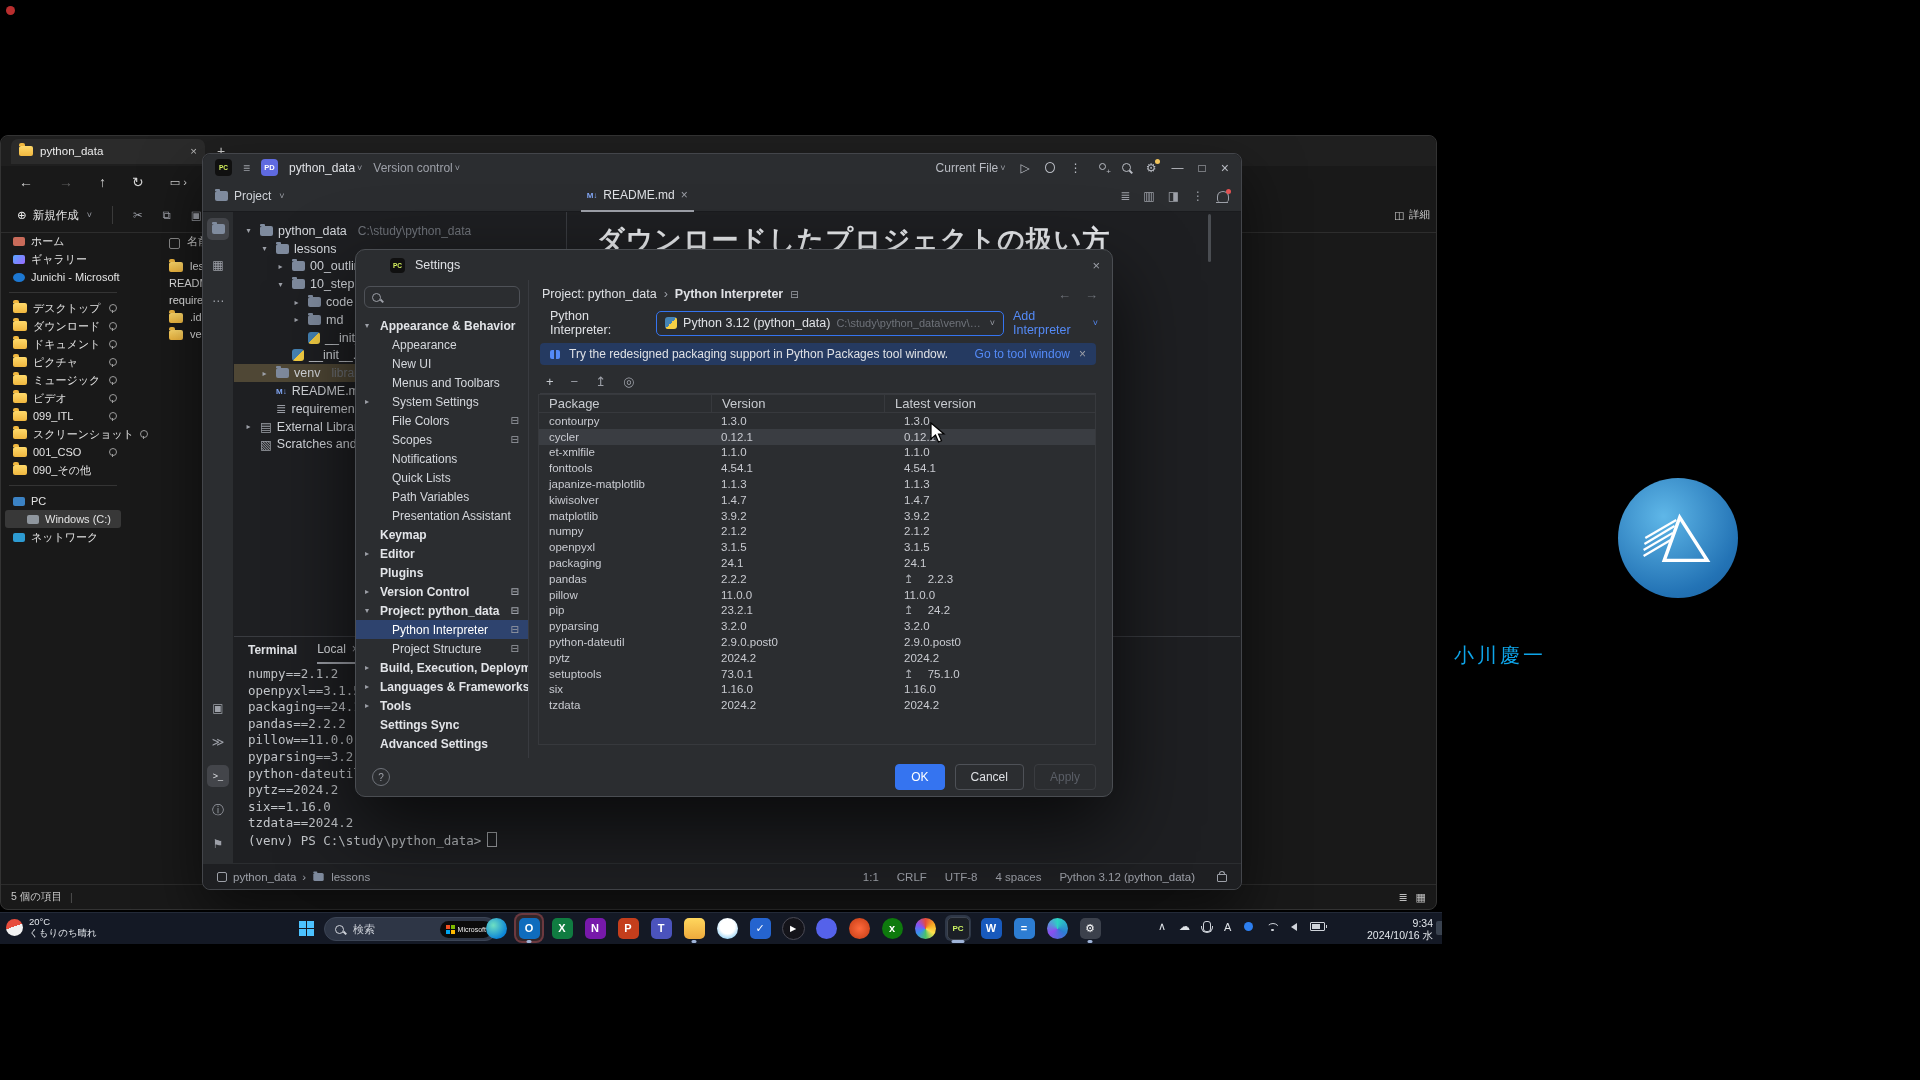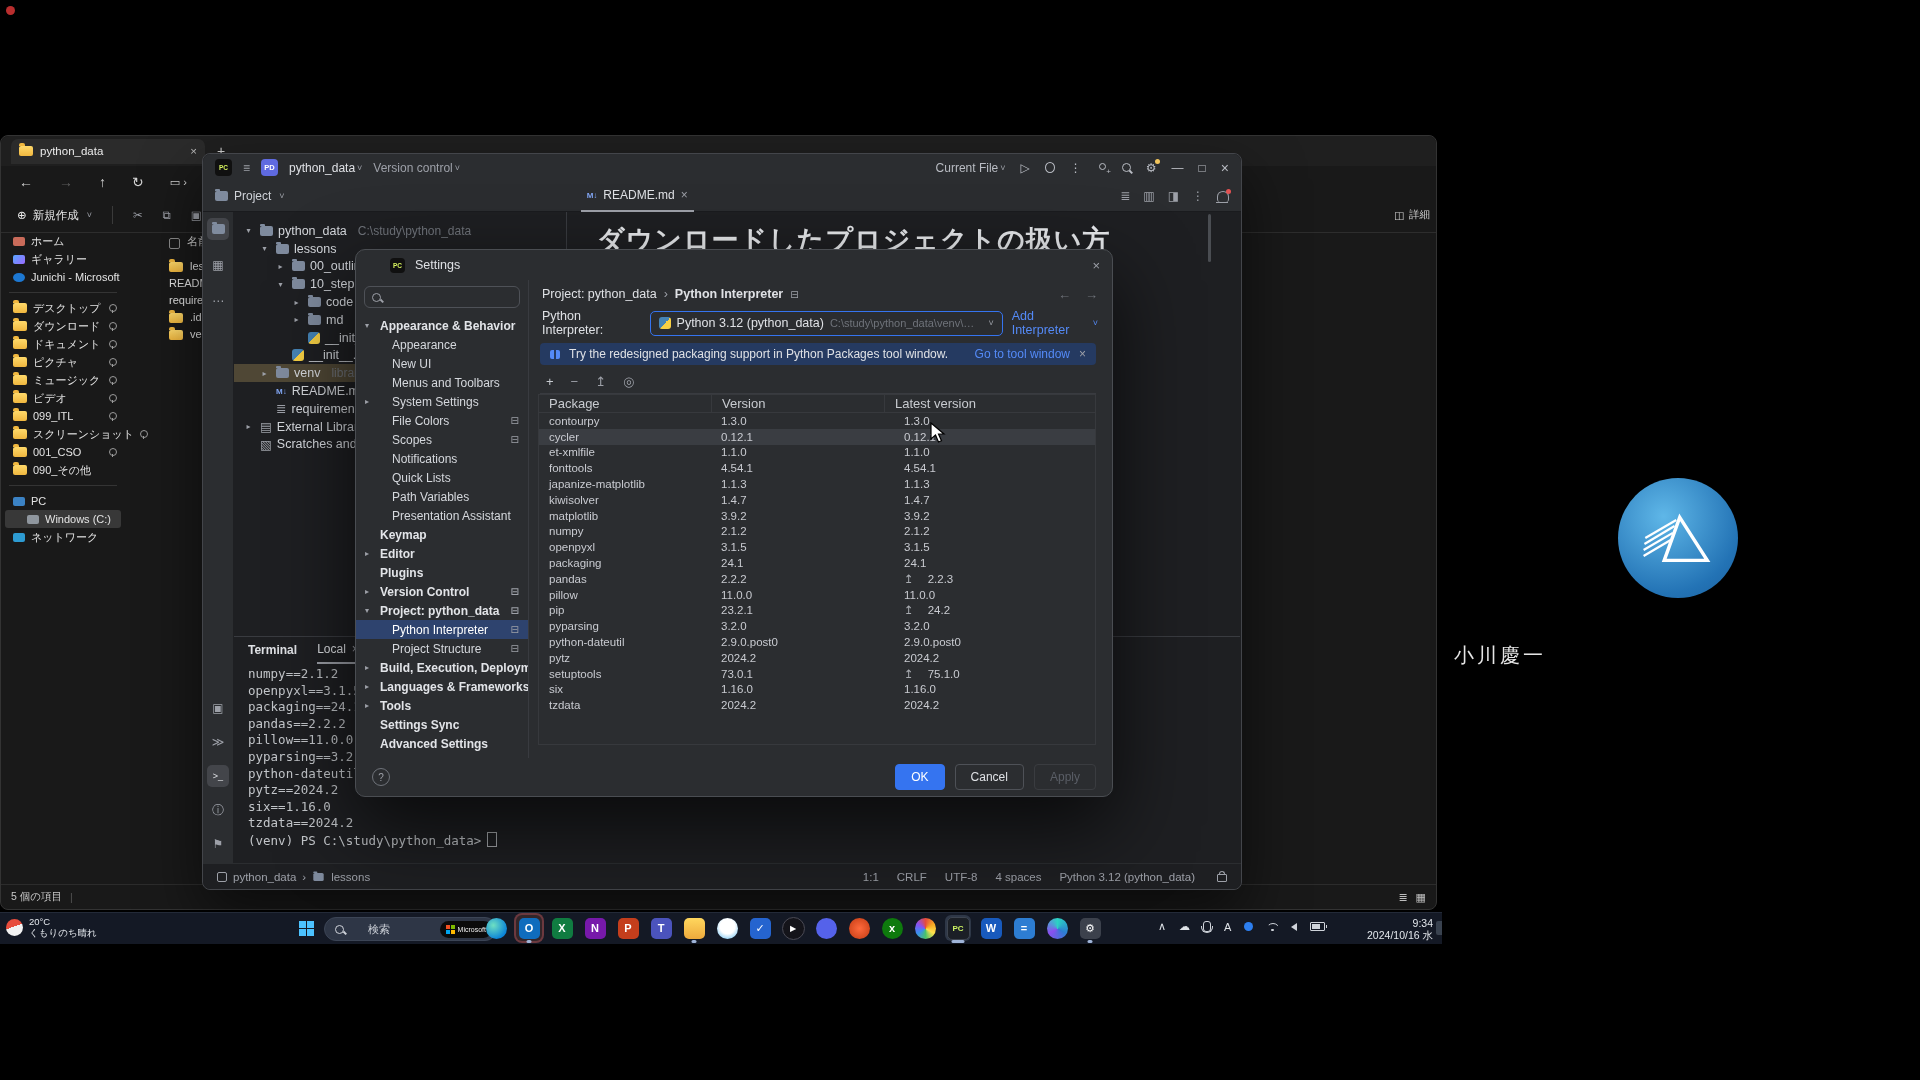--- a/index.html
+++ b/index.html
@@ -96,21 +96,21 @@
   .dlg-search{margin:6px 8px 8px;height:20px;border:1px solid #4e5157;border-radius:6px;display:flex;align-items:center;gap:5px;padding:0 7px;color:#9da0a8;}
   .st-row{height:19px;display:flex;align-items:center;position:relative;padding-left:24px;font-size:12px;color:#d5d8dd;white-space:nowrap;}
   .st-row.top{font-weight:700;color:#e2e4e8;}
   .st-row.lvl1{padding-left:36px;}
   .st-row.sel{background:#2e436e;color:#fff;}
   .st-row .chev{position:absolute;left:9px;font-size:8px;color:#9da0a8;}
   .st-trail{margin-left:auto;margin-right:9px;color:#9da0a8;font-size:10px;}
   .dlg-right{position:absolute;left:172px;top:30px;right:0;bottom:38px;font-size:12.5px;}
   .dlg-crumb{position:absolute;left:0;right:0;top:0;height:28px;display:flex;align-items:center;gap:7px;padding:0 14px;}
   .dlg-crumb .nav{margin-left:auto;display:flex;gap:14px;color:#6f737a;font-size:13px;}
-  .dlg-interp{position:absolute;left:0;right:0;top:28px;height:30px;display:flex;align-items:center;gap:9px;padding:0 14px;}
+  .dlg-interp{position:absolute;left:8px;right:0;top:28px;height:30px;display:flex;align-items:center;gap:9px;padding:0 14px;}
   .combo{width:352px;height:23px;border:1px solid #3574f0;border-radius:5px;display:flex;align-items:center;gap:6px;padding:0 8px;overflow:hidden;}
   .combo .path{color:#6f737a;font-size:11px;white-space:nowrap;overflow:hidden;text-overflow:ellipsis;flex:1;}
   .link{color:#548af7;}
   .dlg-banner{position:absolute;left:12px;right:16px;top:63px;height:22px;background:#253a61;border-radius:4px;display:flex;align-items:center;gap:9px;padding:0 10px;font-size:12px;}
   .gift{width:10px;height:9px;background:#548af7;border-radius:2px;position:relative;flex:none;}
   .gift::before{content:'';position:absolute;left:4px;top:0;bottom:0;width:2px;background:#253a61;}
   .dlg-banner .x{color:#9da0a8;}
   .dlg-tools{position:absolute;left:12px;right:16px;top:89px;height:24px;display:flex;align-items:center;gap:17px;color:#9da0a8;font-size:13px;border-bottom:1px solid #393b40;padding-left:6px;}
   .pkg-table{position:absolute;left:10px;right:16px;top:114px;height:349px;border:1px solid #37393d;background:#2b2d30;overflow:hidden;}
   .pkg-hdr,.pkg-row{display:grid;grid-template-columns:172px 173px 1fr;align-items:center;}
@@ -127,21 +127,21 @@
   .btn.primary{background:#3574f0;border-color:#3574f0;color:#fff;}
   .btn.disabled{color:#5a5e66;border-color:#3a3c40;}
 
   
   .tb{left:0;top:912px;width:1442px;height:31px;background:#141925;border-top:1px solid #232a38;z-index:50;}
   .tb-weather{left:6px;top:3px;display:flex;gap:6px;align-items:center;}
   .tb-weather .wic{width:17px;height:17px;border-radius:50%;background:linear-gradient(160deg,#e74c3c 45%,#f2f2f2 45%);}
   .tb-weather .txt{font-size:9.5px;line-height:11px;color:#e3e7ec;}
   .tb-start{left:299px;top:8px;display:grid;grid-template-columns:7px 7px;grid-gap:1px;}
   .tb-start i{width:7px;height:7px;background:#4cc2ff;}
-  .tb-search{left:324px;top:4px;width:157px;height:22px;background:#2e3646;border:1px solid #3c4556;border-radius:12px;display:flex;align-items:center;gap:24px;padding:0 4px 0 10px;color:#cfd3da;font-size:11px;}
+  .tb-search{left:324px;top:4px;width:157px;height:22px;background:#2e3646;border:1px solid #3c4556;border-radius:12px;display:flex;align-items:center;gap:9px;padding:0 4px 0 10px;color:#cfd3da;font-size:11px;}
   .ms-chip{margin-left:auto;height:17px;background:#0b0b0b;border-radius:9px;display:flex;align-items:center;gap:3px;padding:0 6px;font-size:7px;color:#eee;}
   .ms-logo{display:grid;grid-template-columns:4px 4px;grid-gap:1px;}
   .ms-logo i{width:4px;height:4px;}
   .tb-icons{left:483px;top:2px;display:flex;gap:7px;}
   .tb-ico{width:26px;height:26px;border-radius:6px;display:flex;align-items:center;justify-content:center;position:relative;}
   .tb-ico .art{width:21px;height:21px;display:flex;align-items:center;justify-content:center;font-size:11px;font-weight:700;color:#fff;}
   .tb-ico.frame{background:#33262a;box-shadow:0 0 0 2px rgba(196,90,90,.5);}
   .tb-ico.appactive{background:#2e3747;}
   .tb-ico .ind-dot{position:absolute;bottom:-2px;left:50%;transform:translateX(-50%);width:5px;height:3px;border-radius:2px;background:#9fb4d8;}
   .tb-ico .ind-bar{position:absolute;bottom:-2px;left:50%;transform:translateX(-50%);width:13px;height:3px;border-radius:2px;background:#9fb4d8;}
@@ -155,21 +155,21 @@
   .ic-vol{width:0;height:0;border-top:4px solid transparent;border-bottom:4px solid transparent;border-right:6px solid #cfd3da;position:relative;}
   .ic-bat{width:13px;height:7px;border:1px solid #cfd3da;border-radius:1px;position:relative;}
   .ic-bat::before{content:'';position:absolute;left:1px;top:1px;bottom:1px;width:8px;background:#cfd3da;}
   .ic-bat::after{content:'';position:absolute;right:-3px;top:2px;width:1.5px;height:3px;background:#cfd3da;}
   .tb-clock{left:1345px;top:4px;width:88px;text-align:right;font-size:10.5px;line-height:12px;color:#e3e7ec;}
   .tb-edge{left:1436px;top:8px;width:12px;height:14px;background:#39424f;border-radius:2px;}
 
   
   .ovr{left:1442px;top:0;width:478px;height:1080px;background:#000;z-index:70;}
   .ovr-logo{position:absolute;left:176px;top:478px;width:120px;height:120px;border-radius:50%;background:radial-gradient(circle at 38% 32%,#5fb7e8,#2373b5 70%,#1b5f9e);display:flex;align-items:center;justify-content:center;}
-  .ovr-name{position:absolute;left:12px;top:642px;font-size:20px;color:#e5e5e5;letter-spacing:3px;}
+  .ovr-name{position:absolute;left:12px;top:642px;font-size:20px;color:#0ea5e9;letter-spacing:3px;}
 
   .cursor{z-index:60;}
 </style>
 </head>
 <body>
 
 <div class="screen">
 
   <span class="abs rec-dot"></span>
 

